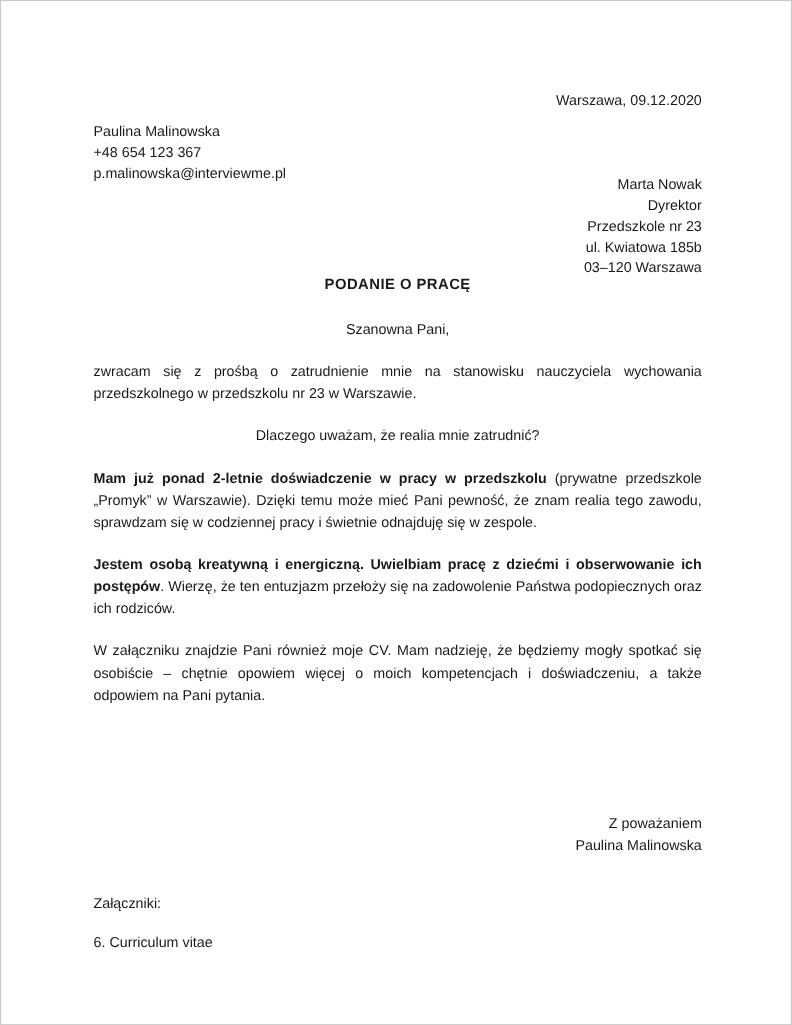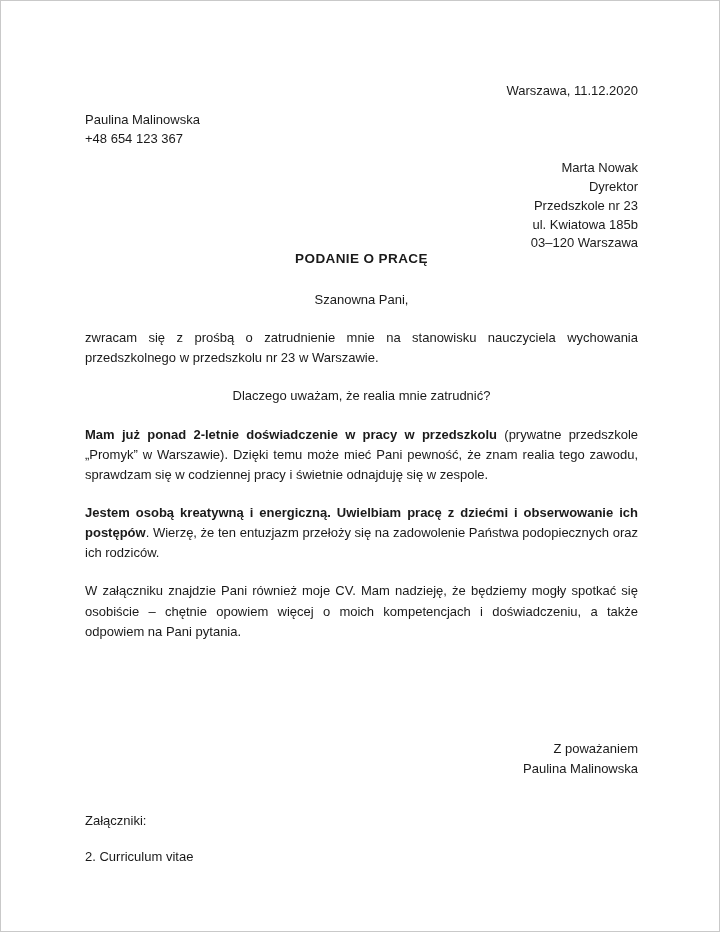--- a/index.html
+++ b/index.html
@@ -135,25 +135,26 @@
     white-space: nowrap;
     margin-top: 16px;
   }
 </style>
 </head>
 <body>
 
 <div class="page">
   <div class="sheet">
 
-    <div class="place-date">Warszawa, 11.12.2020</div>
+    <div class="place-date">Warszawa, 09.12.2020</div>
 
     <div class="sender">
       <div>Paulina Malinowska</div>
       <div>+48 654 123 367</div>
+      <div>p.malinowska@interviewme.pl</div>
     </div>
 
     <div class="recipient">
       <div>Marta Nowak</div>
       <div>Dyrektor</div>
       <div>Przedszkole nr 23</div>
       <div>ul. Kwiatowa 185b</div>
       <div>03–120 Warszawa</div>
     </div>
 
@@ -176,17 +177,17 @@
 
     </div>
 
     <div class="closing">
       <div>Z poważaniem</div>
       <div>Paulina Malinowska</div>
     </div>
 
     <div class="attachments">
       <div>Załączniki:</div>
-      <div>2. Curriculum vitae</div>
+      <div>6. Curriculum vitae</div>
     </div>
 
   </div>
 </div>
 
 </body></html>

